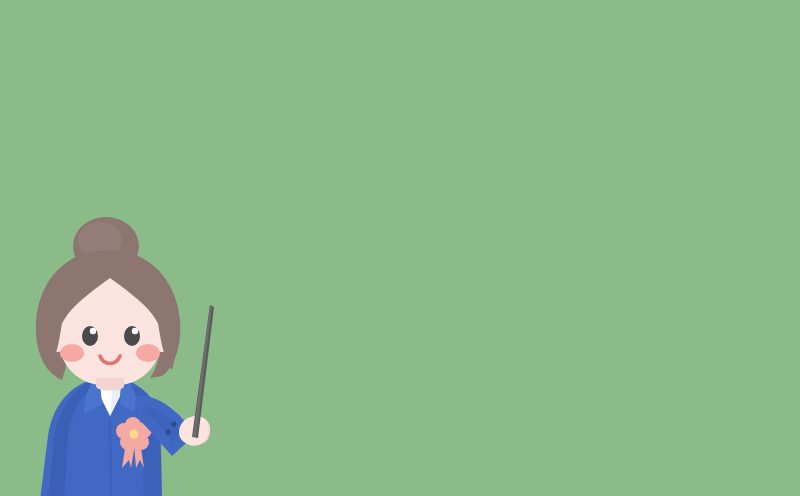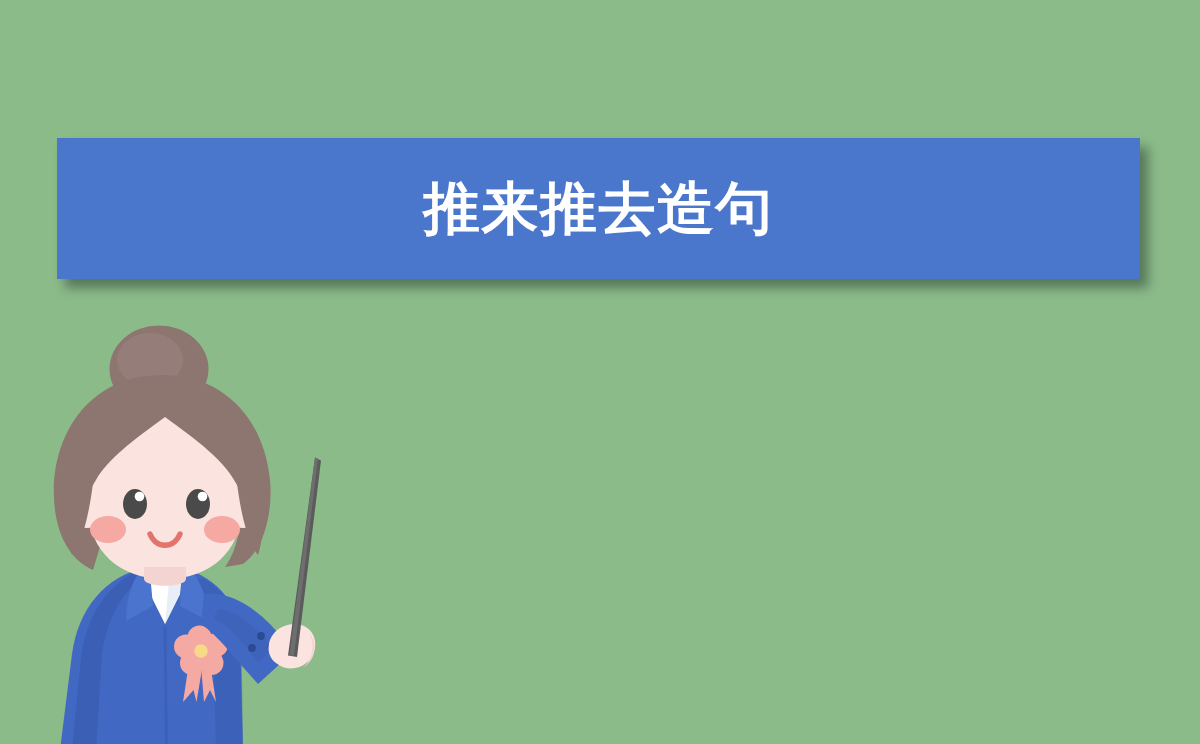--- a/index.html
+++ b/index.html
@@ -60,23 +60,20 @@
     width: 230px;
     height: 290px;
     overflow: visible;
   }
 </style>
 </head>
 <body>
 
 <div id="canvas">
 
-  <div id="title-banner">
-    <span id="banner-title">推来推去造句</span>
-  </div>
 
   <div id="teacher-illustration">
     <svg viewBox="0 0 230 290" xmlns="http://www.w3.org/2000/svg">
 
       <g>
 
         <path d="M 88 168
                  C 60 174, 42 196, 38 226
                  L 30 290
                  L 152 290

